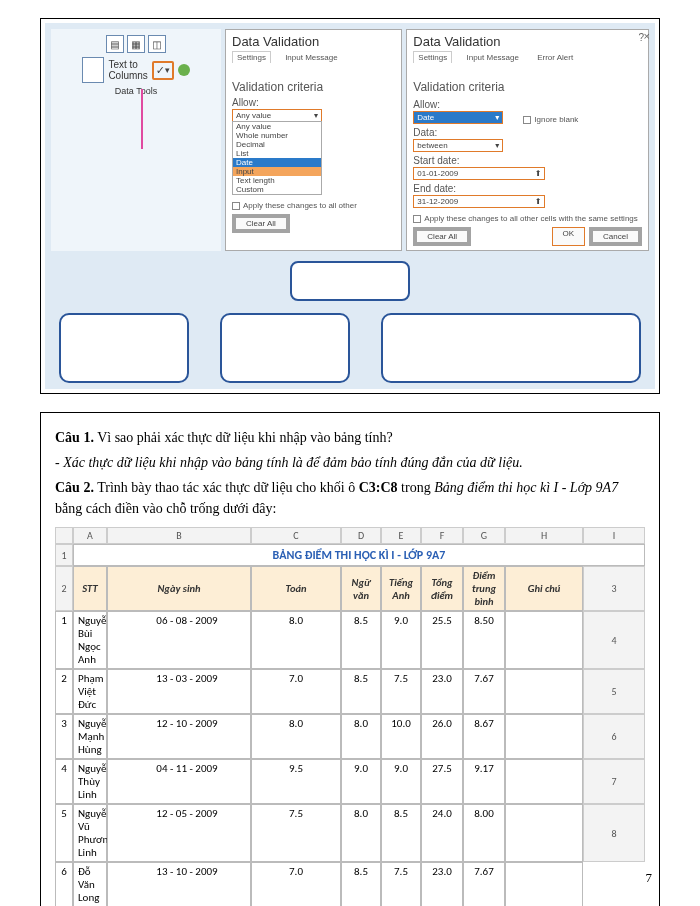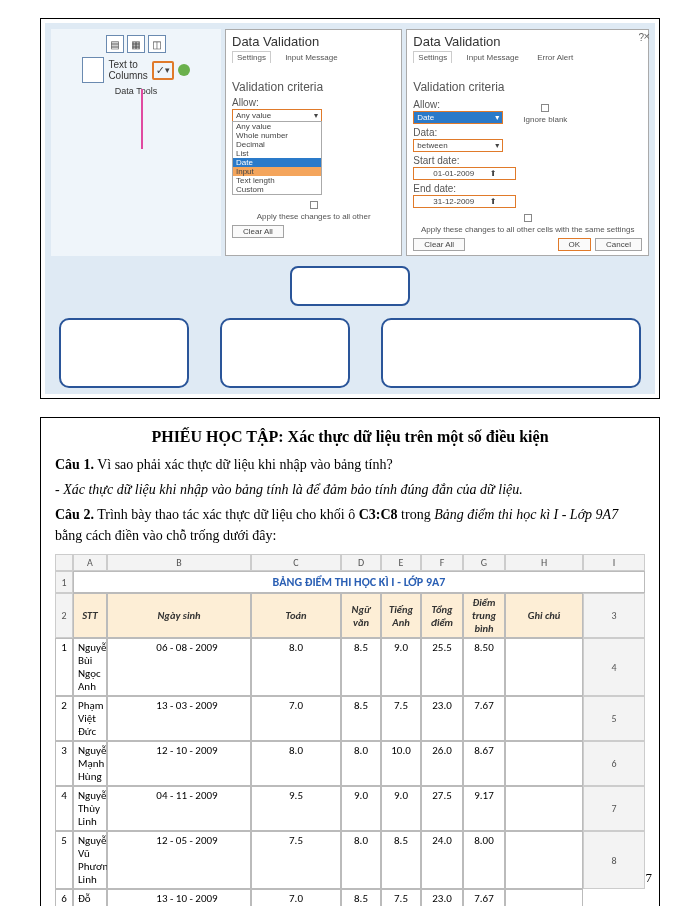--- a/index.html
+++ b/index.html
@@ -72,33 +72,33 @@
     margin-top: 1px;
   }
   .dropdown.orange-border { border: 1.5px solid #e07a2a; }
   .dropdown.sel { background: #2a7ac9; color: #fff; }
   .option-list { border: 1px solid #aaa; width: 90px; font-size: 8px; margin-top: -1px; }
   .option-list div { padding: 0 3px; background: #fff; }
   .option-list .sel { background: #2a7ac9; color: #fff; }
   .option-list .orange { background: #f4a55c; }
   .date-input {
     border: 1.5px solid #e07a2a;
-    padding: 1px 19px;
+    padding: 1px 3px;
     font-size: 8px;
-    width: 103px;
+    width: 132px;
     display: flex; justify-content: space-between; align-items: center;
     margin-top: 1px;
     background: #fff;
   }
-  .check-line { font-size: 8px; color: #555; margin-top: 6px; display: flex; align-items: center; gap: 3px; flex-direction: column;}
+  .check-line { font-size: 8px; color: #555; margin-top: 6px; display: flex; align-items: center; gap: 3px;}
   .mini-check { width: 8px; height: 8px; border: 1px solid #888; display: inline-block; }
   .btn-row { display: flex; justify-content: flex-end; gap: 4px; margin-top: 4px; }
   .btn-row.left { justify-content: flex-start; }
   .mini-btn {
-    border: 1px solid #a3a3a3;
+    border: 4px solid #a3a3a3;
     padding: 1px 10px;
     font-size: 8px;
     background: #fafafa;
   }
   .mini-btn.orange-border { border: 1.5px solid #e07a2a; }
   .close-x { position: absolute; right: 4px; top: 2px; font-size: 10px; color: #666;}
   .blanks-row { display: flex; gap: 14px; justify-content: center; margin-top: 10px; }
   .blank-box {
     border: 2px solid #2a5599;
     border-radius: 8px;
@@ -312,21 +312,20 @@
     </div>
     <div class="blank-row-2">
       <div class="blank-box-big"></div>
       <div class="blank-box-big"></div>
       <div class="blank-box-wide"></div>
     </div>
   </div>
 </div>
 
 <div class="worksheet-border">
-  <div class="ws-title">PHIẾU HỌC TẬP: Xác thực dữ liệu trên một số điều kiện</div>
   <div class="ws-line">
     <b>Câu 1.</b><span> Vì sao phải xác thực dữ liệu khi nhập vào bảng tính?</span>
   </div>
   <div class="ws-line ws-italic">- Xác thực dữ liệu khi nhập vào bảng tính là để đảm bảo tính đúng đắn của dữ liệu.</div>
   <div class="ws-line">
     <b>Câu 2.</b><span> Trình bày thao tác xác thực dữ liệu cho khối ô </span><b>C3:C8</b><span> trong </span><span class="ws-italic">Bảng điểm thi học kì I - Lớp 9A7</span><span> bằng cách điền vào chỗ trống dưới đây:</span>
   </div>
 
   <div class="excel-table-wrap">
     <div class="grid" id="col-header-row">

